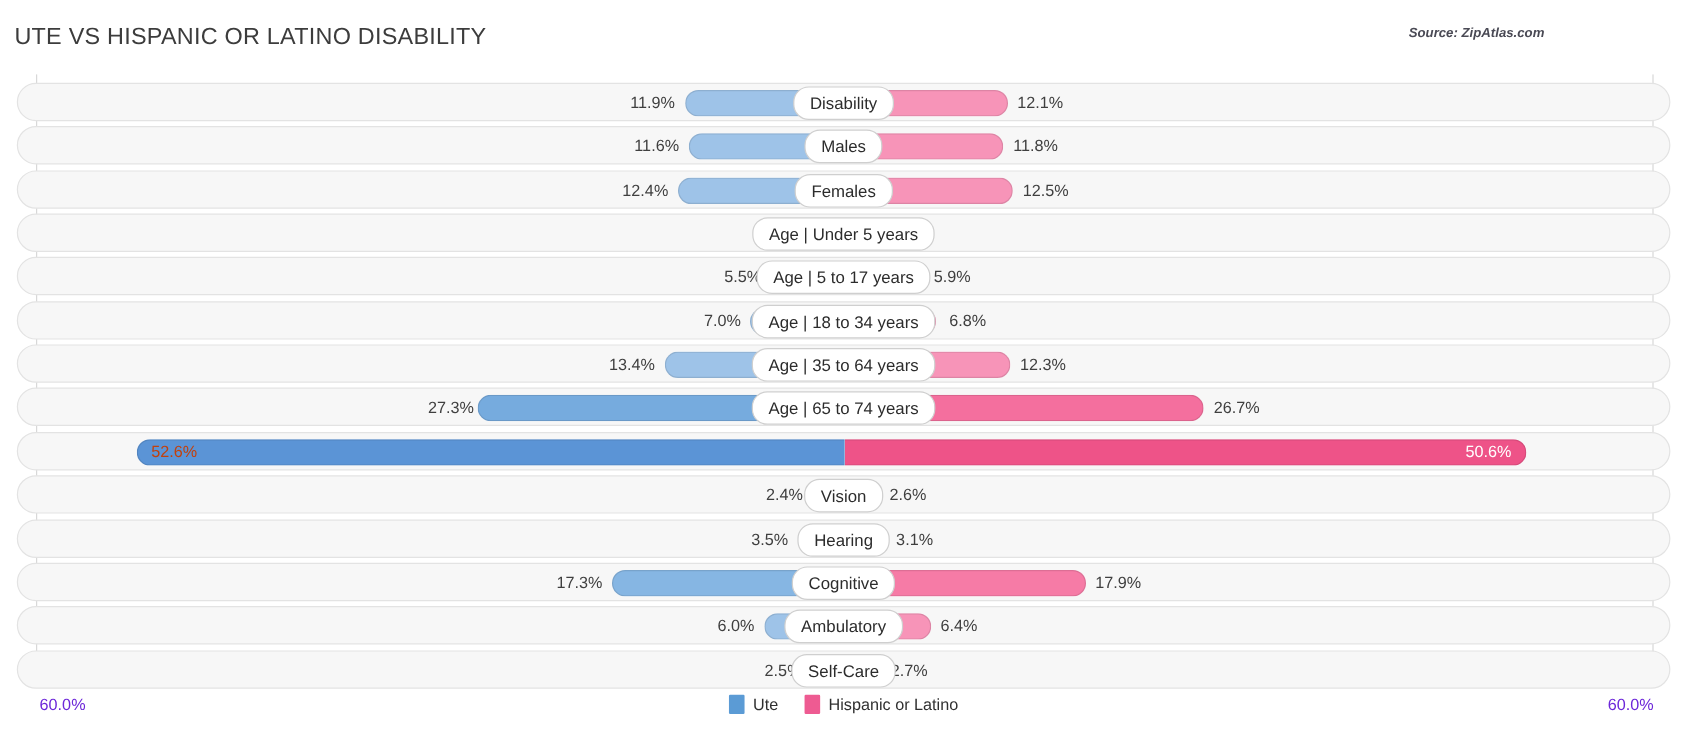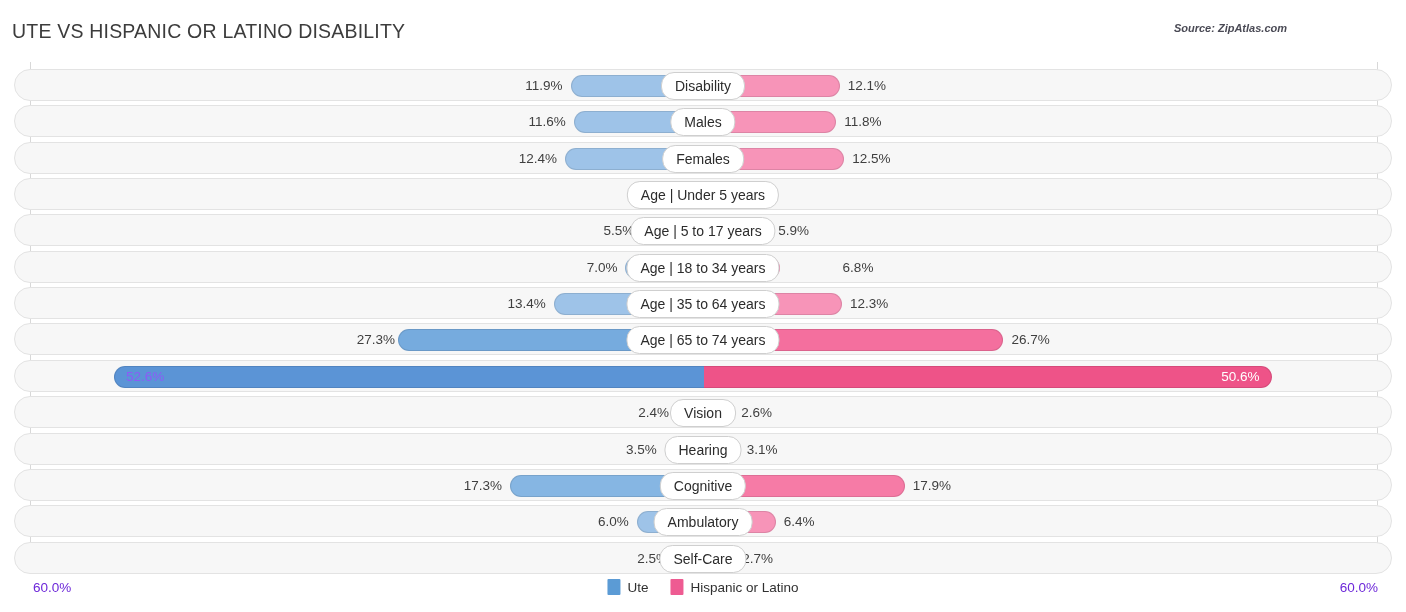--- a/index.html
+++ b/index.html
@@ -99,21 +99,21 @@
     height: 22px;
     line-height: 22px;
     font-size: 13.5px;
     color: #3f3f3f;
     white-space: nowrap;
     z-index: 3;
   }
   .value-left  { text-align: right; }
   .value-right { text-align: left; }
   .value.inside-left {
-    color: #8b5cf6;
+    color: #c2410c;
     text-align: left;
   }
   .value.inside-right {
     color: #ffffff;
     text-align: right;
   }
 
   .center-label {
     position: absolute;
     top: 2px;
@@ -218,21 +218,21 @@
         <div class="bar bar-left" style="width: 61.6917px; left: 627.308px; background: rgb(158, 195, 232);"></div>
         <div class="bar bar-right" style="width: 66.1783px; left: 689px; background: rgb(247, 148, 184);"></div>
         <div class="value value-left" style="left: 519.308px; width: 100px;">5.5%</div>
         <div class="value value-right" style="left: 763.178px; width: 100px;">5.9%</div>
         <div class="center-label">Age | 5 to 17 years</div>
       </div>
       <div class="row" style="top: 188.75px;">
         <div class="bar bar-left" style="width: 78.5167px; left: 610.483px; background: rgb(158, 195, 232);"></div>
         <div class="bar bar-right" style="width: 76.2733px; left: 689px; background: rgb(247, 148, 184);"></div>
         <div class="value value-left" style="left: 502.483px; width: 100px;">7.0%</div>
-        <div class="value value-right" style="left: 793px; width: 100px; text-align: center;">6.8%</div>
+        <div class="value value-right" style="left: 776px; width: 100px;">6.8%</div>
         <div class="center-label">Age | 18 to 34 years</div>
       </div>
       <div class="row" style="top: 225.1px;">
         <div class="bar bar-left" style="width: 150.303px; left: 538.697px; background: rgb(158, 195, 232);"></div>
         <div class="bar bar-right" style="width: 137.965px; left: 689px; background: rgb(247, 148, 184);"></div>
         <div class="value value-left" style="left: 430.697px; width: 100px;">13.4%</div>
         <div class="value value-right" style="left: 834.965px; width: 100px;">12.3%</div>
         <div class="center-label">Age | 35 to 64 years</div>
       </div>
       <div class="row" style="top: 261.45px;">

